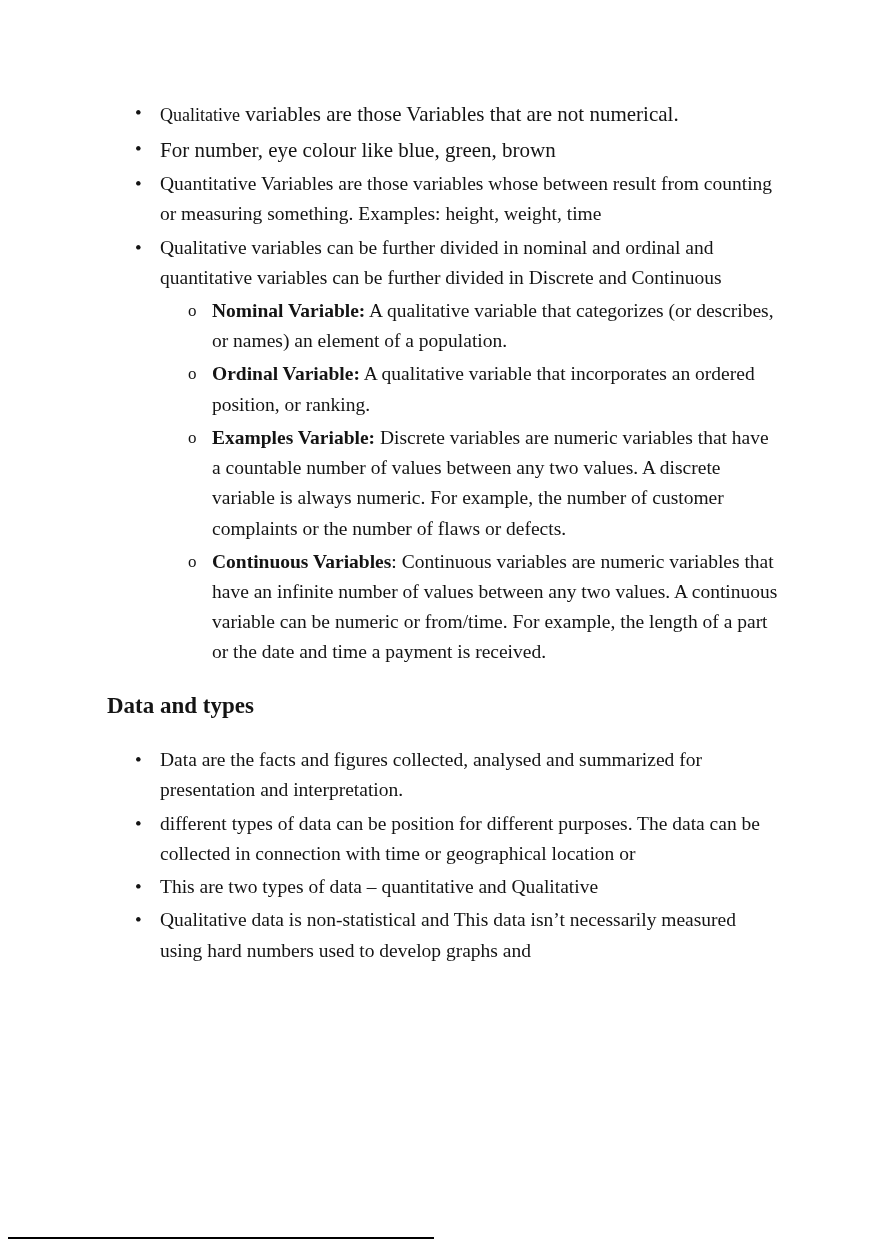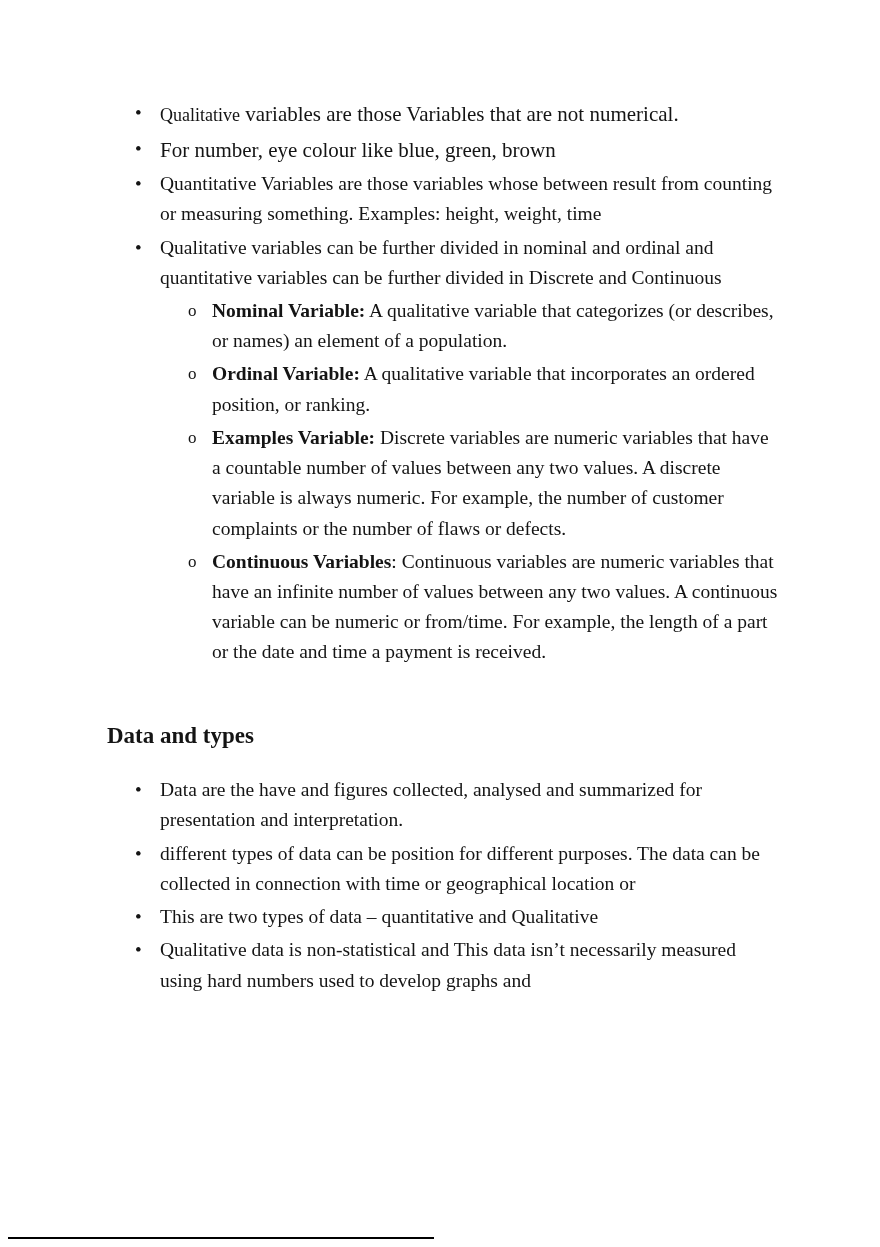--- a/index.html
+++ b/index.html
@@ -41,21 +41,21 @@
   }
   .b-text {
     flex: 1;
     font-size: 19.5px;
     line-height: 1.55;
   }
   .sz-lg { font-size: 21px; font-family: Liberation Serif, serif; }
   .sz-sm { font-size: 18px; }
   .bold  { font-weight: bold; }
   .heading {
-    margin: 54px 0 26px 0;
+    margin: 24px 0 26px 0;
     font-size: 23px;
     font-weight: bold;
     line-height: 1.2;
   }
   .footer-rule {
     position: absolute;
     left: 8px;
     bottom: 8px;
     width: 426px;
     border-top: 2px solid #000000;
@@ -113,21 +113,21 @@
 
       </div>
     </div>
 
     <h1 class="heading">Data and types</h1>
 
     <div>
 
       <div class="b-row l1">
         <span class="marker">•</span>
-        <div class="b-text">Data are the have and figures collected, analysed and summarized for presentation and interpretation.</div>
+        <div class="b-text">Data are the facts and figures collected, analysed and summarized for presentation and interpretation.</div>
       </div>
 
       <div class="b-row l1">
         <span class="marker">•</span>
         <div class="b-text">different types of data can be position for different purposes. The data can be collected in connection with time or geographical location or</div>
       </div>
 
       <div class="b-row l1">
         <span class="marker">•</span>
         <div class="b-text">This are two types of data – quantitative and Qualitative</div>

